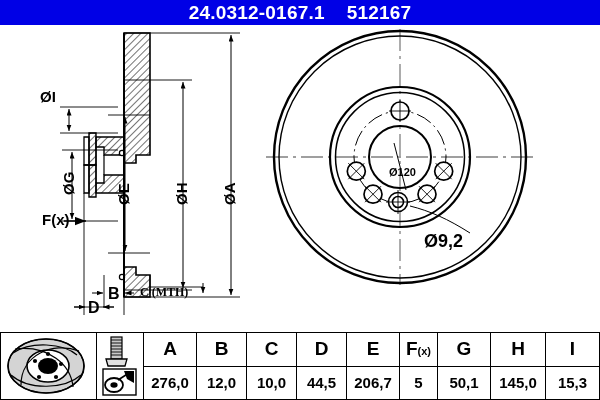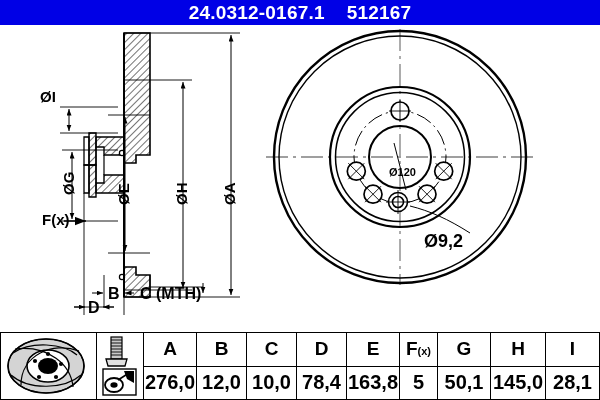--- a/index.html
+++ b/index.html
@@ -22,21 +22,21 @@
   .vlbl{position:absolute;font-weight:bold;white-space:nowrap;
        transform-origin:0 0;transform:rotate(-90deg);}
   svg{display:block;overflow:visible;}
 
   
   .tbl{position:absolute;left:0;top:332px;width:600px;height:68px;
        border-collapse:collapse;}
   .tbl td{border:1.6px solid #000;text-align:center;font-weight:bold;
        padding:0;}
   .tbl .hd{font-size:19px;height:30px;}
-  .tbl .vl2{font-size:20px;height:30px;}
+  .tbl .vl2{font-size:15px;height:30px;}
   .tbl .icocell{border:1.6px solid #000;width:95px;}
   .tbl .icocell2{border:1.6px solid #000;width:46px;}
   .fx{font-size:17px;}
   .fx small{font-size:11px;}
 </style>
 </head>
 <body>
 
 <div id="page">
 
@@ -143,21 +143,21 @@
     </g>
   </svg>
 
   <div class="lbl" style="left:40px;top:88px;font-size:15px;text-align:center;">ØI</div>
   <div class="vlbl" style="left:60px;top:195px;font-size:15px;">ØG</div>
   <div class="vlbl" style="left:115px;top:205px;font-size:15px;">ØE</div>
   <div class="vlbl" style="left:173px;top:205px;font-size:15px;">ØH</div>
   <div class="vlbl" style="left:221px;top:205px;font-size:15px;">ØA</div>
   <div class="lbl" style="left:42px;top:211px;font-size:15px;">F(x)</div>
   <div class="lbl" style="left:108px;top:285px;font-size:16px;">B</div>
-  <div class="lbl" style="left:140px;top:285px;font-size:16px;">C (MTH)</div>
+  <div class="lbl" style="left:140px;top:285px;font-size:12px;font-family:Liberation Serif, serif;">C (MTH)</div>
   <div class="lbl" style="left:88px;top:299px;font-size:16px;">D</div>
 
   <svg style="position:absolute;left:262px;top:26px;" width="338" height="300">
     <g transform="translate(138,131)">
 
       <line x1="-134" y1="0" x2="134" y2="0" stroke="#808080" stroke-width="1.3" stroke-dasharray="22,5,3,5"></line>
       <line x1="0" y1="-128" x2="0" y2="128" stroke="#808080" stroke-width="1.3" stroke-dasharray="22,5,3,5"></line>
 
       <circle r="126" fill="none" stroke="#000" stroke-width="2.4"></circle>
       <circle r="121" fill="none" stroke="#000" stroke-width="1.4"></circle>
@@ -263,23 +263,23 @@
       <td class="hd" style="width:52px;">E</td>
       <td class="hd fx" style="width:37px;"><span>F</span><small>(x)</small></td>
       <td class="hd" style="width:52px;">G</td>
       <td class="hd" style="width:54px;">H</td>
       <td class="hd">I</td>
     </tr>
     <tr>
       <td class="vl2">276,0</td>
       <td class="vl2">12,0</td>
       <td class="vl2">10,0</td>
-      <td class="vl2">78,4</td>
-      <td class="vl2">163,8</td>
+      <td class="vl2">44,5</td>
+      <td class="vl2">206,7</td>
       <td class="vl2">5</td>
       <td class="vl2">50,1</td>
       <td class="vl2">145,0</td>
-      <td class="vl2">28,1</td>
+      <td class="vl2">15,3</td>
     </tr>
   </tbody>
     </table>
 
 </div>
 
 </body></html>

